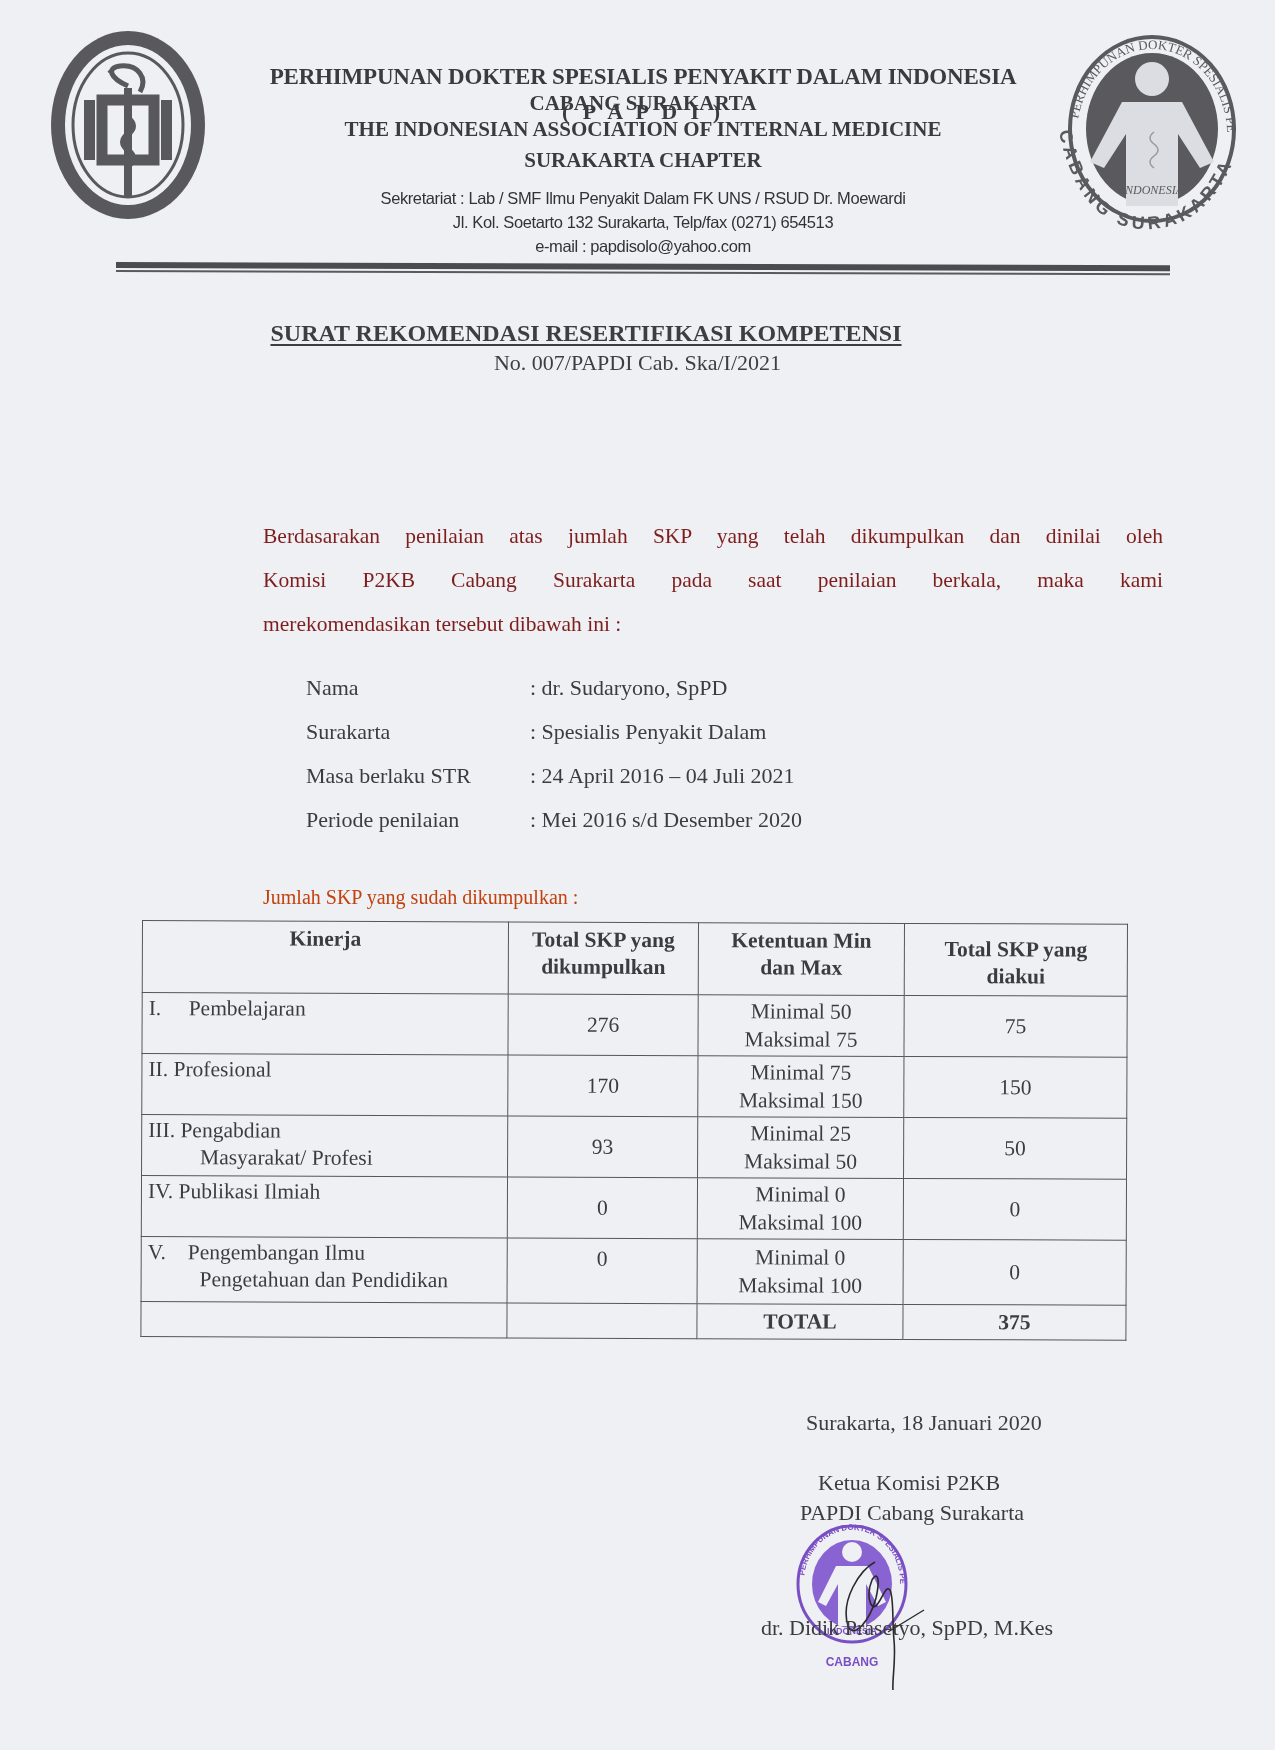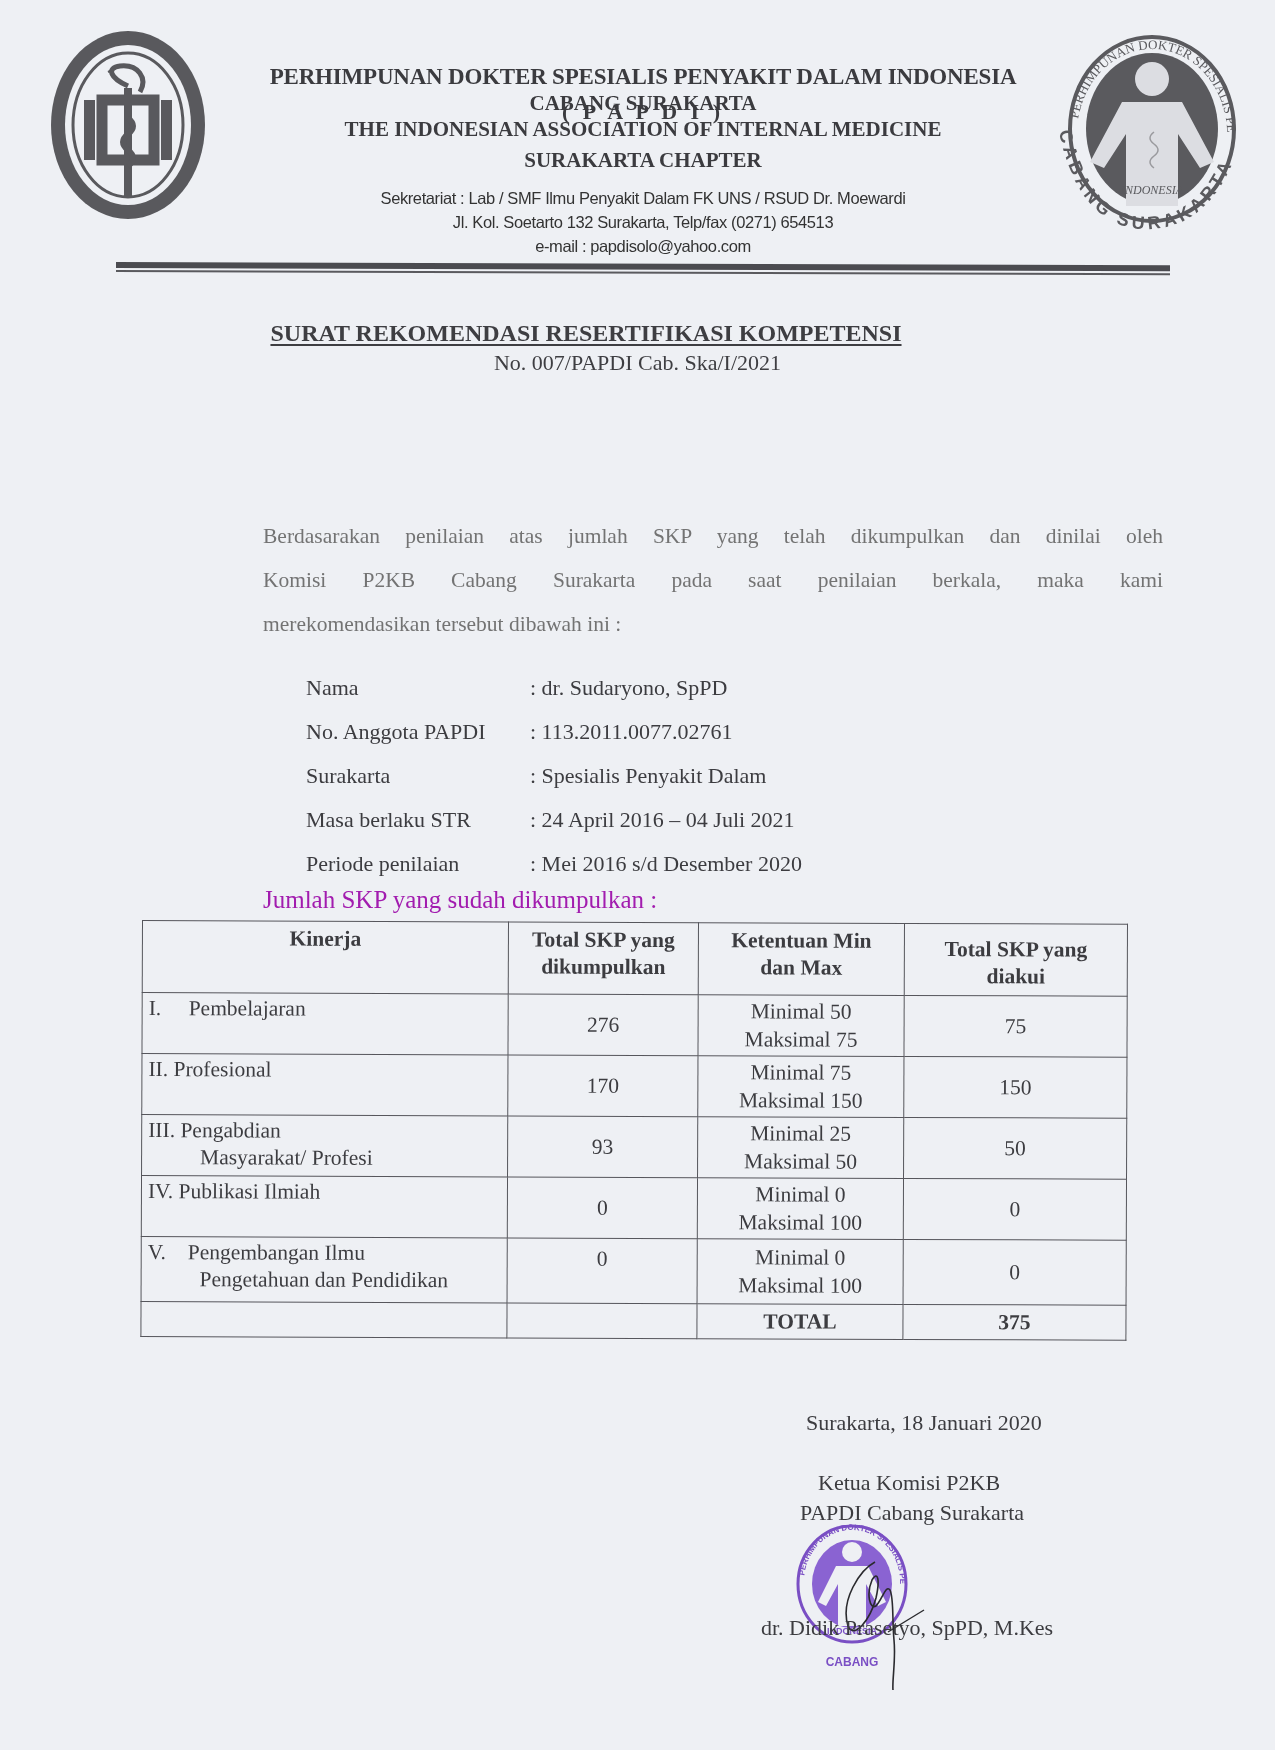--- a/index.html
+++ b/index.html
@@ -50,31 +50,31 @@
   }
   .title span { text-decoration: underline; text-underline-offset: 3px; text-decoration-thickness: 2px; }
   .doc-number {
     left: 0; width: 1275px; top: 350px; text-align: center; font-size: 22px; color: #3e3e42;
   }
 
   
   .para {
     left: 263px; top: 514px; width: 900px;
     font-size: 21.5px; line-height: 44px; text-align: justify; text-align-last: left;
-    color: #737373;
+    color: #7f1d1d;
   }
   .para .line { display: block; text-align: justify; text-align-last: justify; }
   .para .line.last { text-align-last: left; }
 
   
   .fields { left: 263px; top: 666px; width: 700px; font-size: 22px; color: #3c3c40; }
   .field { display: flex; height: 44px; align-items: center; }
   .field .lbl { width: 224px; white-space: nowrap; margin-left: 43px; }
   .field .val { white-space: nowrap; }
-  .skp-intro { left: 263px; top: 886px; font-size: 25px; color: #a21caf; white-space: nowrap; }
+  .skp-intro { left: 263px; top: 886px; font-size: 20px; color: #c2410c; white-space: nowrap; }
 
   
   .tbl-wrap { left: 142px; top: 920px; width: 985px; transform: rotate(0.22deg); transform-origin: left top; }
   table.skp {
     border-collapse: collapse; width: 985px; table-layout: fixed;
     font-size: 21.5px; color: #3c3c40;
   }
   table.skp td, table.skp th {
     border: 1.6px solid #56565c; padding: 0 6px; vertical-align: middle;
   }
@@ -153,24 +153,20 @@
   <span class="line">Komisi P2KB Cabang Surakarta pada saat penilaian berkala, maka kami</span>
   <span class="line last">merekomendasikan  tersebut dibawah ini :</span>
 </div>
 
 <div class="abs fields">
   <div class="field">
     <span class="lbl">Nama</span>
     <span class="val">: dr. Sudaryono, SpPD</span>
   </div>
   <div class="field">
-    <span class="lbl">No. Anggota PAPDI</span>
-    <span class="val">: 113.2011.0077.02761</span>
-  </div>
-  <div class="field">
     <span class="lbl">Surakarta</span>
     <span class="val">: Spesialis Penyakit Dalam</span>
   </div>
   <div class="field">
     <span class="lbl">Masa berlaku STR</span>
     <span class="val">: 24 April 2016 – 04 Juli 2021</span>
   </div>
   <div class="field">
     <span class="lbl">Periode penilaian</span>
     <span class="val">: Mei 2016 s/d Desember 2020</span>

